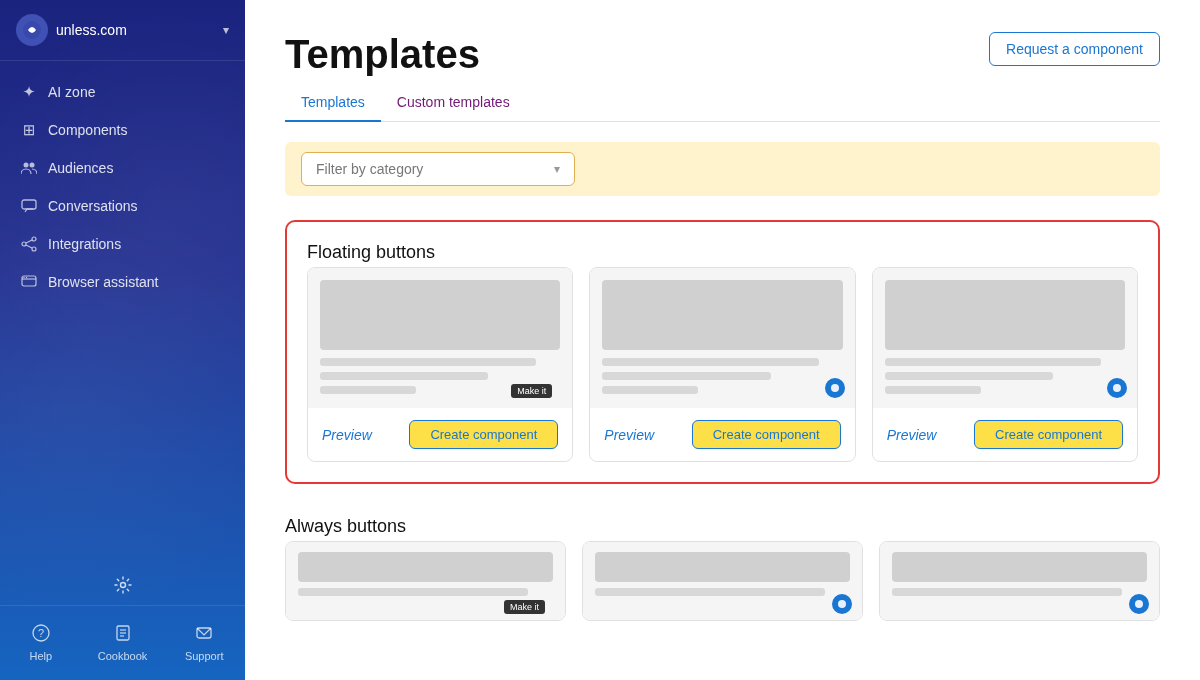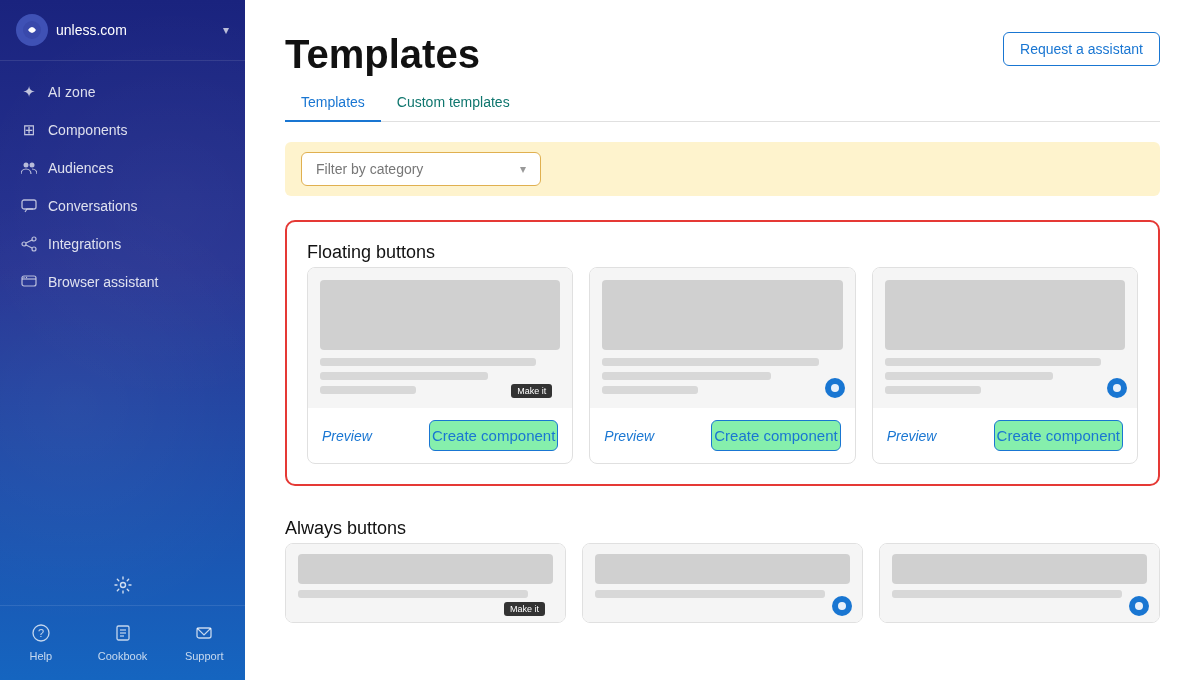--- a/index.html
+++ b/index.html
@@ -143,21 +143,21 @@
     
     .tabs {
       display: flex;
       gap: 0;
       border-bottom: 1px solid #e0e0e0;
       margin-bottom: 20px;
     }
     .tab {
       padding: 10px 16px;
       font-size: 14px;
-      color: #0f766e;
+      color: #701a75;
       cursor: pointer;
       border-bottom: 2px solid transparent;
       margin-bottom: -1px;
     }
     .tab.active {
       color: #1976d2;
       border-bottom-color: #1976d2;
       font-weight: 500;
     }
 
@@ -169,21 +169,21 @@
       margin-bottom: 24px;
     }
     .filter-select {
       display: flex;
       align-items: center;
       gap: 8px;
       background: #fff;
       border: 1.5px solid #e0b050;
       border-radius: 6px;
       padding: 8px 14px;
-      width: 240px;
+      width: 274px;
       cursor: pointer;
       font-size: 14px;
       color: #777;
     }
     .filter-select .chevron { margin-left: auto; font-size: 12px; color: #999; }
 
     
     .section {
       margin-bottom: 32px;
     }
@@ -274,25 +274,25 @@
     .card-preview-link {
       color: #1976d2;
       font-size: 14px;
       cursor: pointer;
       text-decoration: none;
       font-weight: 500;
       font-style: italic;
     }
     .card-create-btn {
       border: 1.5px solid #1976d2;
-      background: #86efac;
+      background: #fde047;
       color: #1976d2;
-      padding: 6px 2px;
+      padding: 6px 20px;
       border-radius: 6px;
-      font-size: 15px;
+      font-size: 13px;
       cursor: pointer;
     }
 
     
     .partial-cards-grid {
       display: grid;
       grid-template-columns: repeat(3, 1fr);
       gap: 16px;
     }
     .partial-card {
@@ -418,21 +418,21 @@
       </div>
     </div>
   </div>
 </div>
 
 <div class="main">
   <div class="content-area">
 
     <div class="page-header">
       <h1 class="page-title">Templates</h1>
-      <button class="request-btn">Request a assistant</button>
+      <button class="request-btn">Request a component</button>
     </div>
 
     <div class="tabs">
       <div class="tab active">Templates</div>
       <div class="tab">Custom templates</div>
     </div>
 
     <div class="filter-bar">
       <div class="filter-select">
         <span>Filter by category</span>

